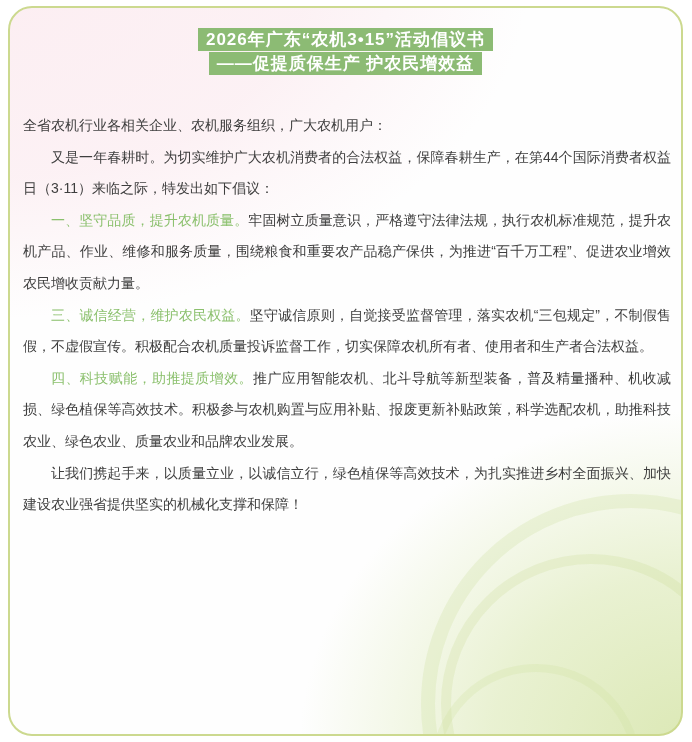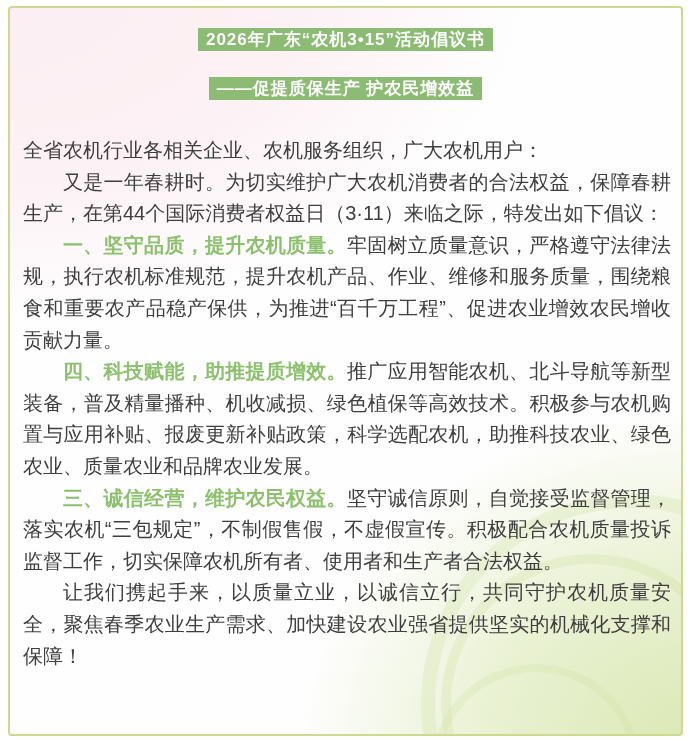--- a/index.html
+++ b/index.html
@@ -7,21 +7,21 @@
     width: 692px; height: 742px;
     background: #ffffff;
     font-family: "Liberation Sans", "DejaVu Sans", sans-serif;
     overflow: hidden;
   }
   .page {
     position: absolute;
     left: 8px; top: 6px;
     width: 675px; height: 730px;
     border: 2px solid #ccd98f;
-    border-radius: 4px;
+    border-radius: 24px;
     overflow: hidden;
     background:
       radial-gradient(95% 75% at 102% 102%, #dbe8b4 0%, rgba(226,237,195,0.75) 32%, rgba(255,255,255,0) 62%),
       radial-gradient(110% 65% at -2% -4%, #fceef2 0%, rgba(252,238,242,0.8) 42%, rgba(255,255,255,0) 72%),
       #fefefe;
   }
   
   .swirl {
     position: absolute;
     border-radius: 50%;
@@ -41,37 +41,37 @@
     display: inline-block;
     font-size: 17px;
     font-weight: bold;
     line-height: 23px;
     color: #ffffff;
     background: #8cbb74;
     padding: 0 8px;
     letter-spacing: 1px;
     white-space: nowrap;
   }
-  .subtitle-row { margin-top: 26px; }
+  .subtitle-row { margin-top: 1px; }
   .content {
     position: relative;
     margin-top: 35px;
     padding: 0 10px 0 13px;
   }
   .content p {
-    font-size: 20px;
+    font-size: 14px;
     line-height: 31.6px;
     color: #3e3e3e;
     text-align: justify;
     text-indent: 2em;
   }
   .content p.salutation { text-indent: 0; }
   .section-heading {
     color: #8bc06d;
-    font-weight: bold;
+    font-weight: normal;
   }
 </style>
 </head>
 <body>
 
 <div class="page">
   <div class="swirl s1"></div>
   <div class="swirl s2"></div>
   <div class="swirl s3"></div>
 
@@ -85,19 +85,19 @@
   </div>
 
   <div class="content">
     <p class="salutation">全省农机行业各相关企业、农机服务组织，广大农机用户：</p>
 
     <p><span>又是一年春耕时。为切实维护广大农机消费者的合法权益，保障春耕生产，在第44个国际消费者权益日（3·11）来临之际，特发出如下倡议：</span></p>
 
     <p><span class="section-heading">一、坚守品质，提升农机质量。</span><span>牢固树立质量意识，严格遵守法律法规，执行农机标准规范，提升农机产品、作业、维修和服务质量，围绕粮食和重要农产品稳产保供，为推进“百千万工程”、促进农业增效农民增收贡献力量。</span></p>
 
 
+    <p><span class="section-heading">三、诚信经营，维护农民权益。</span><span>坚守诚信原则，自觉接受监督管理，落实农机“三包规定”，不制假售假，不虚假宣传。积极配合农机质量投诉监督工作，切实保障农机所有者、使用者和生产者合法权益。</span></p>
+
     <p><span class="section-heading">四、科技赋能，助推提质增效。</span><span>推广应用智能农机、北斗导航等新型装备，普及精量播种、机收减损、绿色植保等高效技术。积极参与农机购置与应用补贴、报废更新补贴政策，科学选配农机，助推科技农业、绿色农业、质量农业和品牌农业发展。</span></p>
 
-    <p><span class="section-heading">三、诚信经营，维护农民权益。</span><span>坚守诚信原则，自觉接受监督管理，落实农机“三包规定”，不制假售假，不虚假宣传。积极配合农机质量投诉监督工作，切实保障农机所有者、使用者和生产者合法权益。</span></p>
-
-    <p><span>让我们携起手来，以质量立业，以诚信立行，共同守护农机质量安全，聚焦春季农业生产需求、加快建设农业强省提供坚实的机械化支撑和保障！</span></p>
+    <p><span>让我们携起手来，以质量立业，以诚信立行，绿色植保等高效技术，为扎实推进乡村全面振兴、加快建设农业强省提供坚实的机械化支撑和保障！</span></p>
   </div>
 </div>
 
 </body></html>

